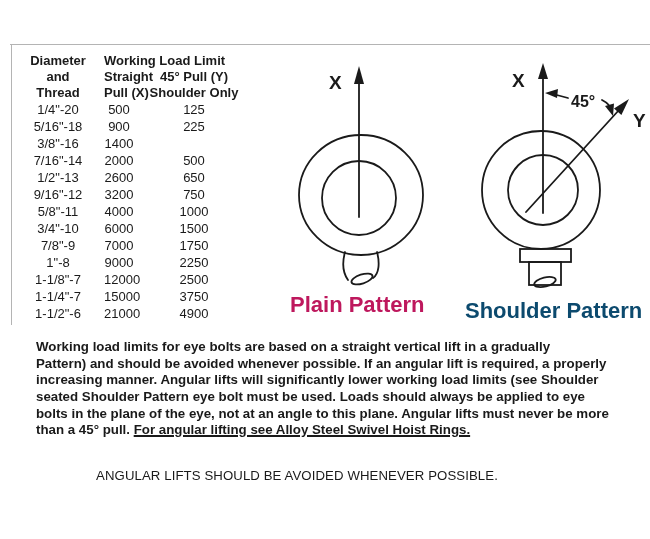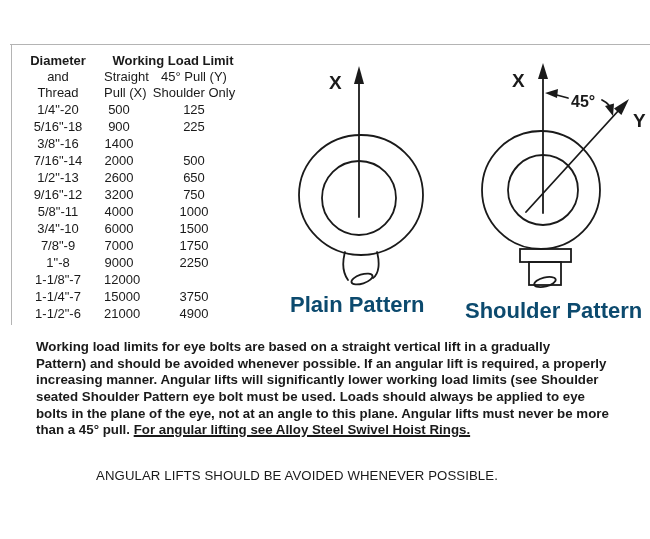--- a/index.html
+++ b/index.html
@@ -5,22 +5,22 @@
   html,body { margin:0; padding:0; background:#ffffff; }
   .page {
     position:relative; width:650px; height:539px; background:#ffffff;
     font-family:"Liberation Sans", sans-serif; color:#1a1a1a; overflow:hidden;margin-left:8px;
   }
   .top-rule { position:absolute; left:2px; top:44px; width:648px; height:1px; background:#b4b4b4; }
   .table-left-border { position:absolute; left:3px; top:44px; width:1px; height:281px; background:#b4b4b4; }
 
   .wll-table { position:absolute; left:4px; top:53px; width:242px; font-size:13px; }
   .hrow1 { display:grid; grid-template-columns:92px 150px; height:16px; line-height:16px; font-weight:bold; }
-  .hrow1 .group-cell { text-align:center; padding-right:12px; white-space:nowrap; }
-  .hrow { display:grid; grid-template-columns:92px 30px 120px; height:16px; line-height:16px; font-weight:normal; }
+  .hrow1 .group-cell { text-align:left; padding-right:12px; white-space:nowrap; }
+  .hrow { display:grid; grid-template-columns:92px 30px 120px; height:16px; line-height:16px; font-weight:bold; }
   .trow { display:grid; grid-template-columns:92px 30px 120px; height:17px; line-height:17px; }
   .tcell { text-align:center; white-space:nowrap; overflow:visible; }
 
   .diagram { position:absolute; }
   .diagram svg text { font-family:"Liberation Sans", sans-serif; font-weight:bold; fill:#1a1a1a; }
   .pattern-label { position:absolute; font-size:22px; font-weight:bold; white-space:nowrap; }
 
   .body-text { position:absolute; left:28px; top:339px; width:626px; font-size:13.3px; font-weight:bold; }
   .body-text .pline { height:16.7px; line-height:16.7px; white-space:nowrap; }
   .u-link { text-decoration:underline; text-decoration-thickness:1.5px; }
@@ -96,20 +96,21 @@
           <div class="tcell">1750</div>
         </div>
         <div class="trow">
           <div class="tcell">1"-8</div>
           <div class="tcell">9000</div>
           <div class="tcell">2250</div>
         </div>
         <div class="trow">
           <div class="tcell">1-1/8"-7</div>
           <div class="tcell">12000</div>
+          <div class="tcell">2500</div>
         </div>
         <div class="trow">
           <div class="tcell">1-1/4"-7</div>
           <div class="tcell">15000</div>
           <div class="tcell">3750</div>
         </div>
         <div class="trow">
           <div class="tcell">1-1/2"-6</div>
           <div class="tcell">21000</div>
           <div class="tcell">4900</div>
@@ -124,21 +125,21 @@
         <circle cx="71" cy="148" r="37"></circle>
         <path d="M 57 202 C 54 213, 55 223, 60 230"></path>
         <path d="M 89 202 C 92 213, 91 224, 85 228"></path>
         <ellipse cx="74" cy="229" rx="11" ry="4.5" transform="rotate(-18 74 229)"></ellipse>
         <line x1="71" y1="167" x2="71" y2="30"></line>
       </g>
       <polygon points="71,16 66,34 76,34" fill="#1a1a1a"></polygon>
       <text x="41" y="39" font-size="19">X</text>
     </svg>
   </div>
-  <div class="pattern-label" style="left:282px; top:292px; color:#0c4a6e;">Plain Pattern</div>
+  <div class="pattern-label" style="left:282px; top:292px; color:#be185d;">Plain Pattern</div>
 
   <div class="diagram" style="left:450px; top:45px; width:200px; height:250px;">
     <svg width="200" height="250" viewBox="0 0 200 250">
       <g stroke="#1a1a1a" stroke-width="1.8" fill="none" stroke-linecap="round">
         <circle cx="83" cy="145" r="59"></circle>
         <circle cx="85" cy="145" r="35"></circle>
         <rect x="62" y="204" width="51" height="13"></rect>
         <rect x="71" y="217" width="32" height="23"></rect>
         <ellipse cx="87" cy="237" rx="11" ry="4.5" transform="rotate(-14 87 237)"></ellipse>
         <line x1="85" y1="168" x2="85" y2="30"></line>

